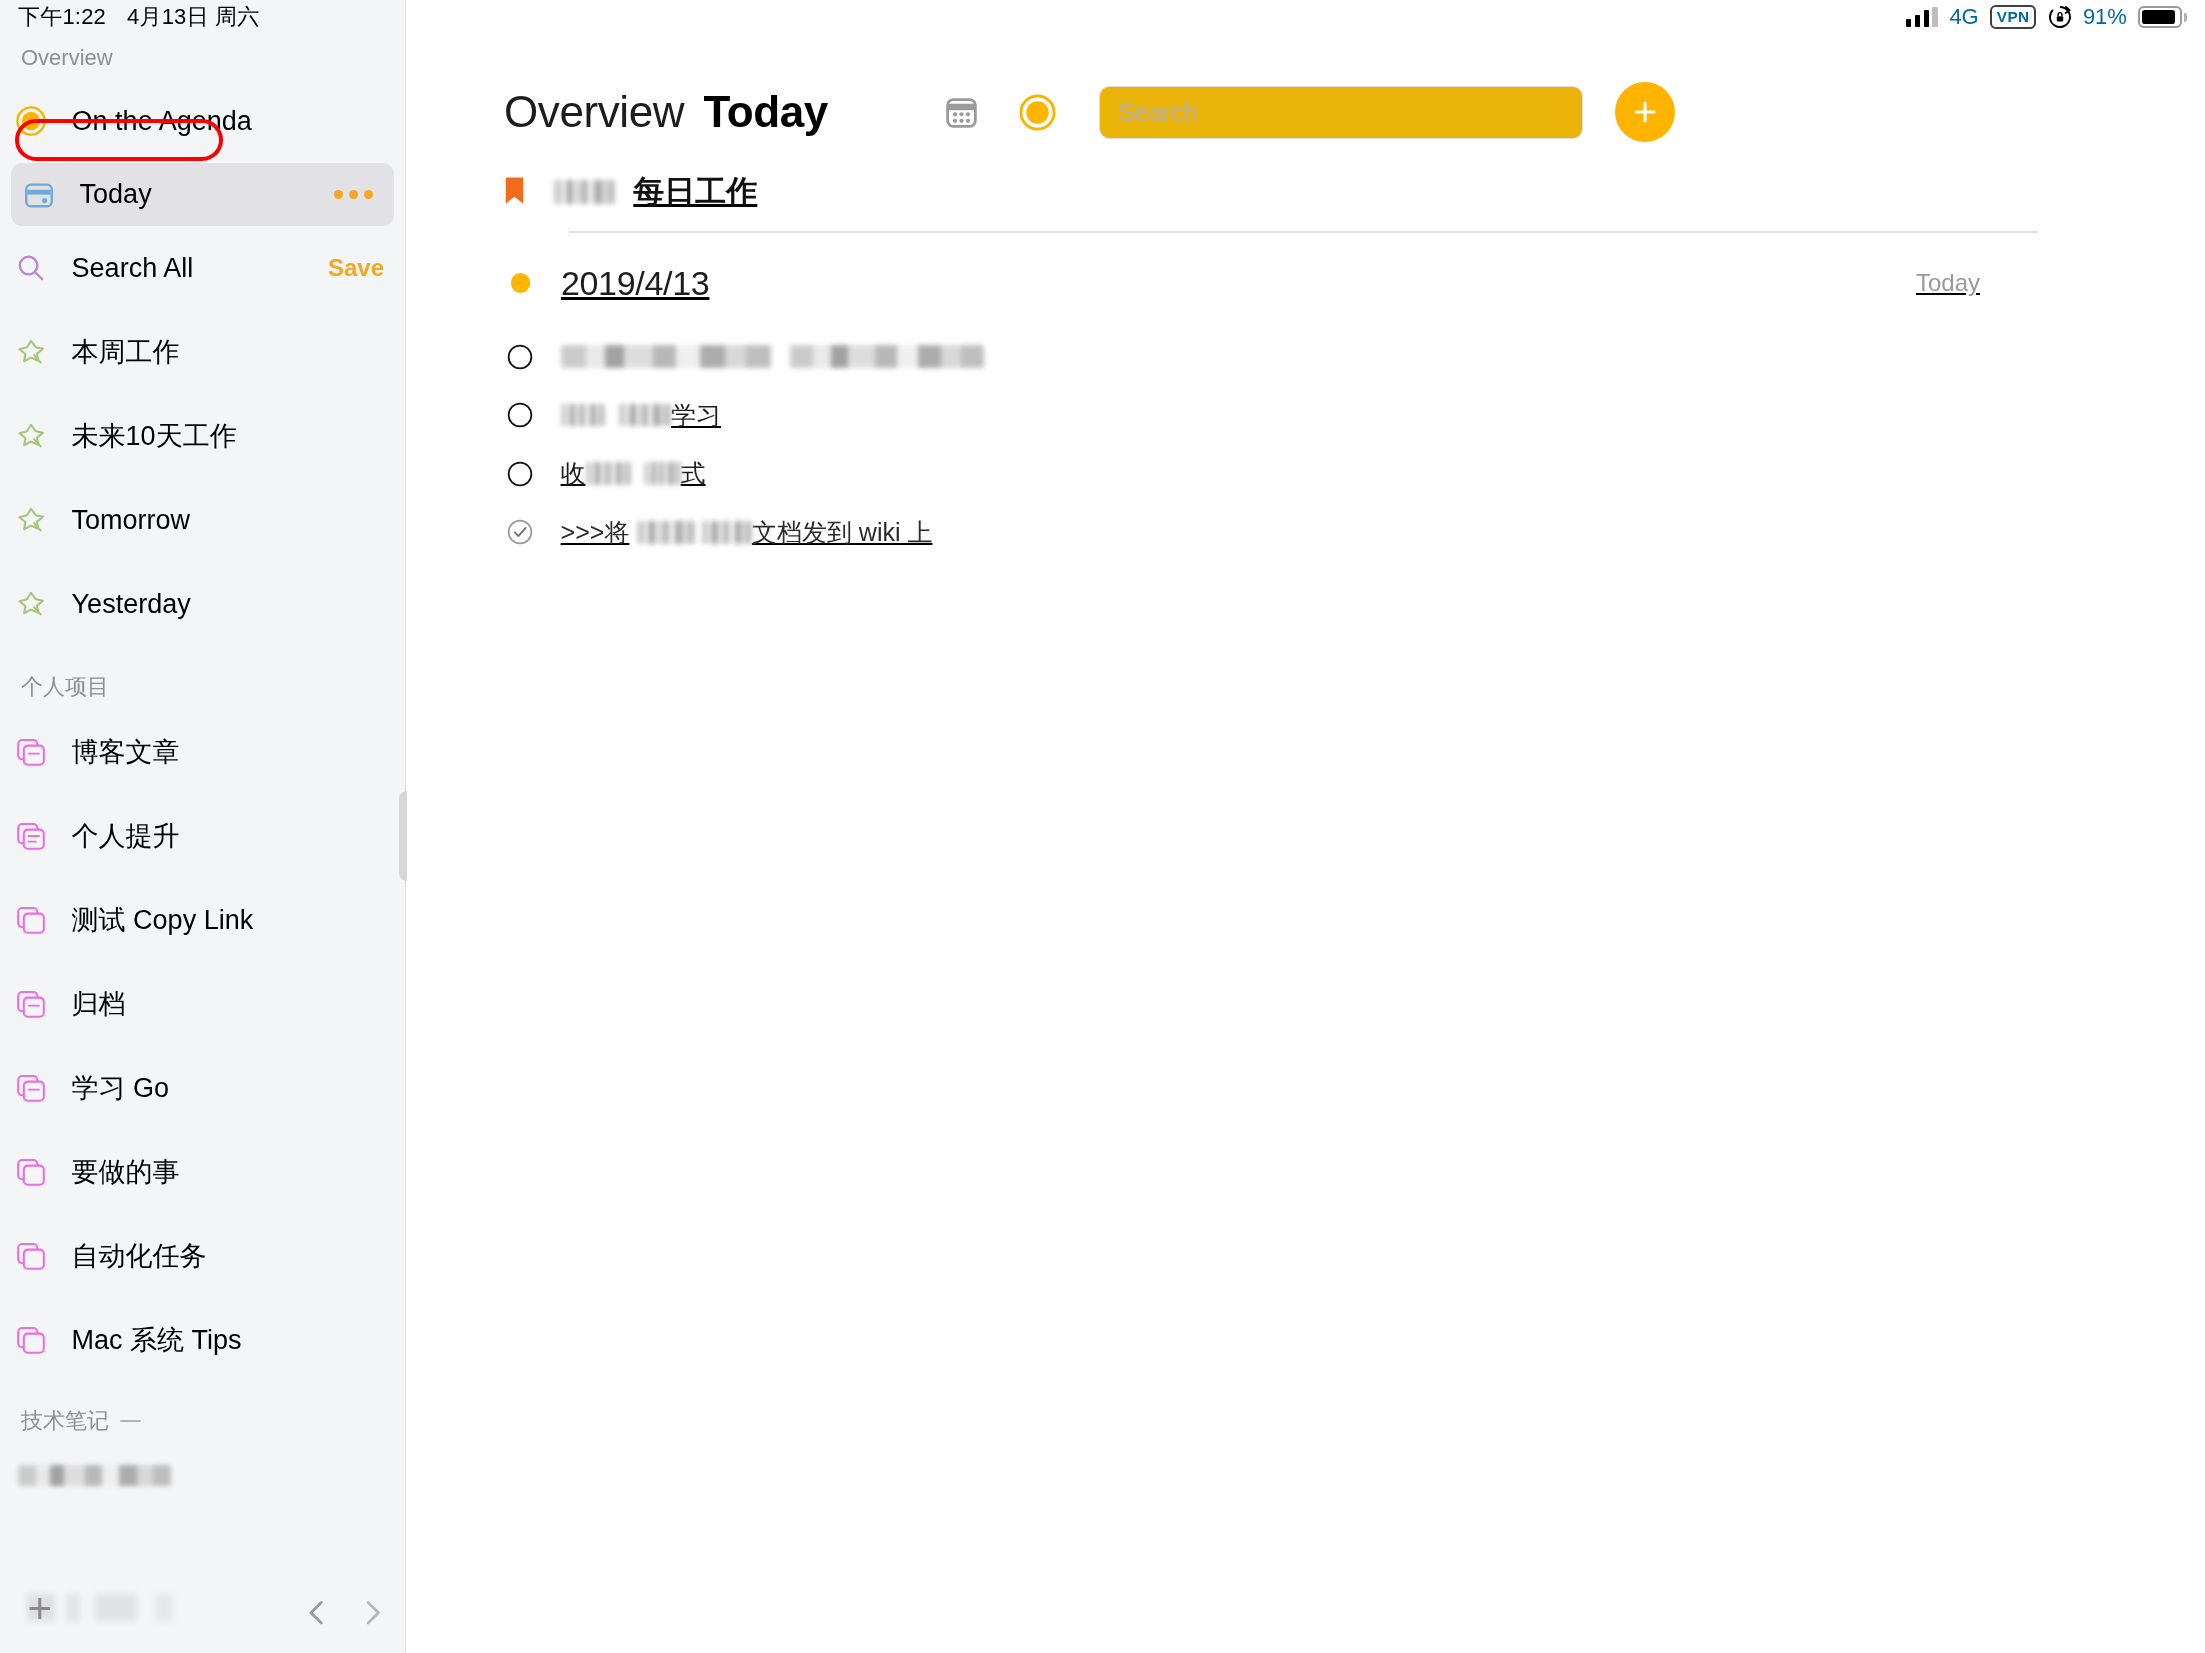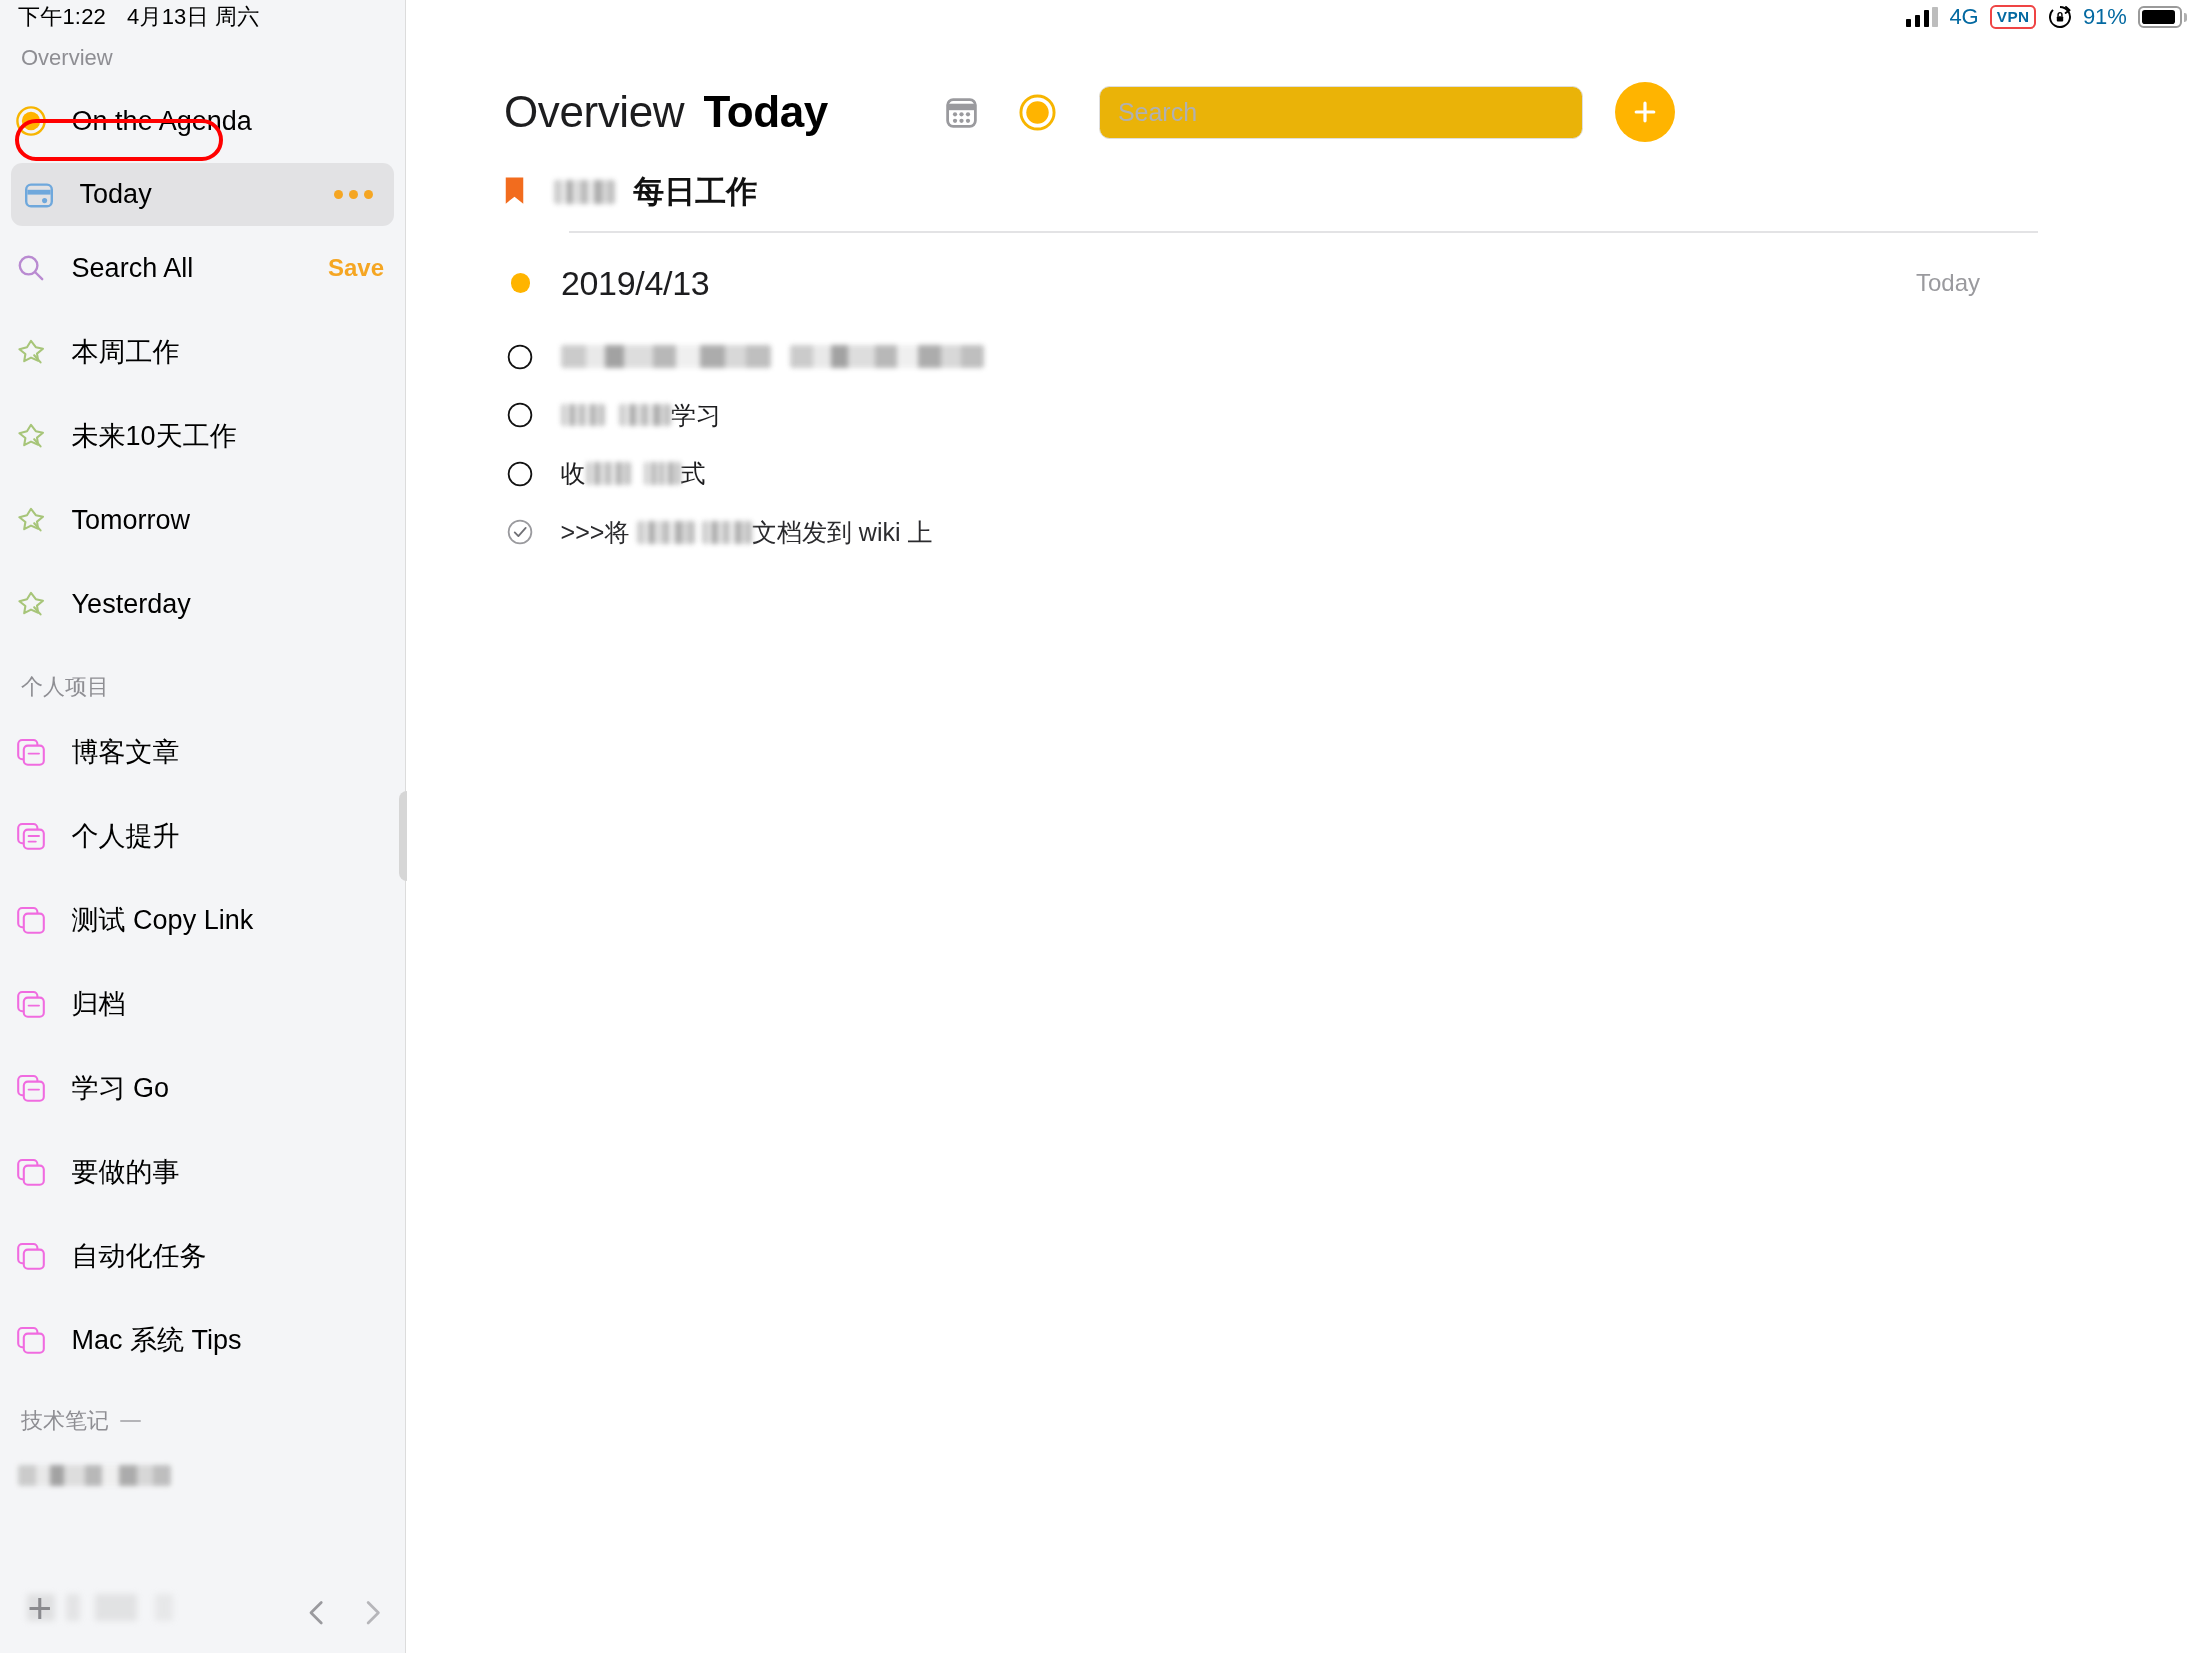--- a/index.html
+++ b/index.html
@@ -25,21 +25,21 @@
     font-size: 22px; color: #0369a1; }
 
   .signal-bars { display: flex; align-items: flex-end; gap: 3.2px; height: 19.4px; }
   .signal-bars i { display: block; width: 5.7px; background: #000; border-radius: 0.8px; }
   .signal-bars i:nth-child(1) { height: 7.3px; }
   .signal-bars i:nth-child(2) { height: 12px; }
   .signal-bars i:nth-child(3) { height: 17px; }
   .signal-bars i:nth-child(4) { height: 19.4px; background: #bdbdbd; }
 
   .vpn-badge {
-    border: 2px solid #ef4444; border-radius: 5.7px;
+    border: 2px solid #404040; border-radius: 5.7px;
     font-size: 15.3px; font-weight: 700; padding: 0.8px 4.8px 1.6px 4.8px;
     line-height: 1.15; letter-spacing: 0.4px;
   }
   .rotlock { width: 24px; height: 24px; }
   .battery { display: flex; align-items: center; }
   .battery-body {
     width: 44px; height: 22px; border: 2px solid #9a9a9a; border-radius: 5.7px;
     padding: 2px; display: flex;
   }
   .battery-fill { background: #000; border-radius: 2.8px; height: 100%; width: 91%; }
@@ -139,21 +139,21 @@
   }
   #search-box input::placeholder { color: #b0b0b2; }
   #add-btn {
     margin-left: 32px; width: 60px; height: 60px; border-radius: 50%;
     background: #ffb400; display: flex; align-items: center; justify-content: center;
     border: none; cursor: pointer;
   }
   #add-btn svg { display: block; }
 
   
-  #note-area { padding: 29px 0 0 97px; }
+  #note-area { padding: 29px 0 0 97px; text-decoration: underline; }
   #note-title-row { display: flex; align-items: center; gap: 18px; }
   #note-title-row .note-title { font-size: 31px; font-weight: 700; color: #111; }
   #note-divider { height: 1.6px; background: #e3e3e5; width: 1469px; margin: 18px 0 0 65px; }
 
   #date-row { display: flex; align-items: center; margin-top: 31px; width: 1534px; }
   .date-dot { width: 19.4px; height: 19.4px; border-radius: 50%; background: #ffb400; margin-left: 6.5px; }
   #date-row .date-text { font-size: 34px; color: #1d1d1f; margin-left: 31px; letter-spacing: -0.3px; }
   #date-row .today-tag { margin-left: auto; font-size: 24px; color: #9a9a9e; margin-right: 58px; }
 
   .task { display: flex; align-items: center; margin-top: 22.6px; height: 36px; }

